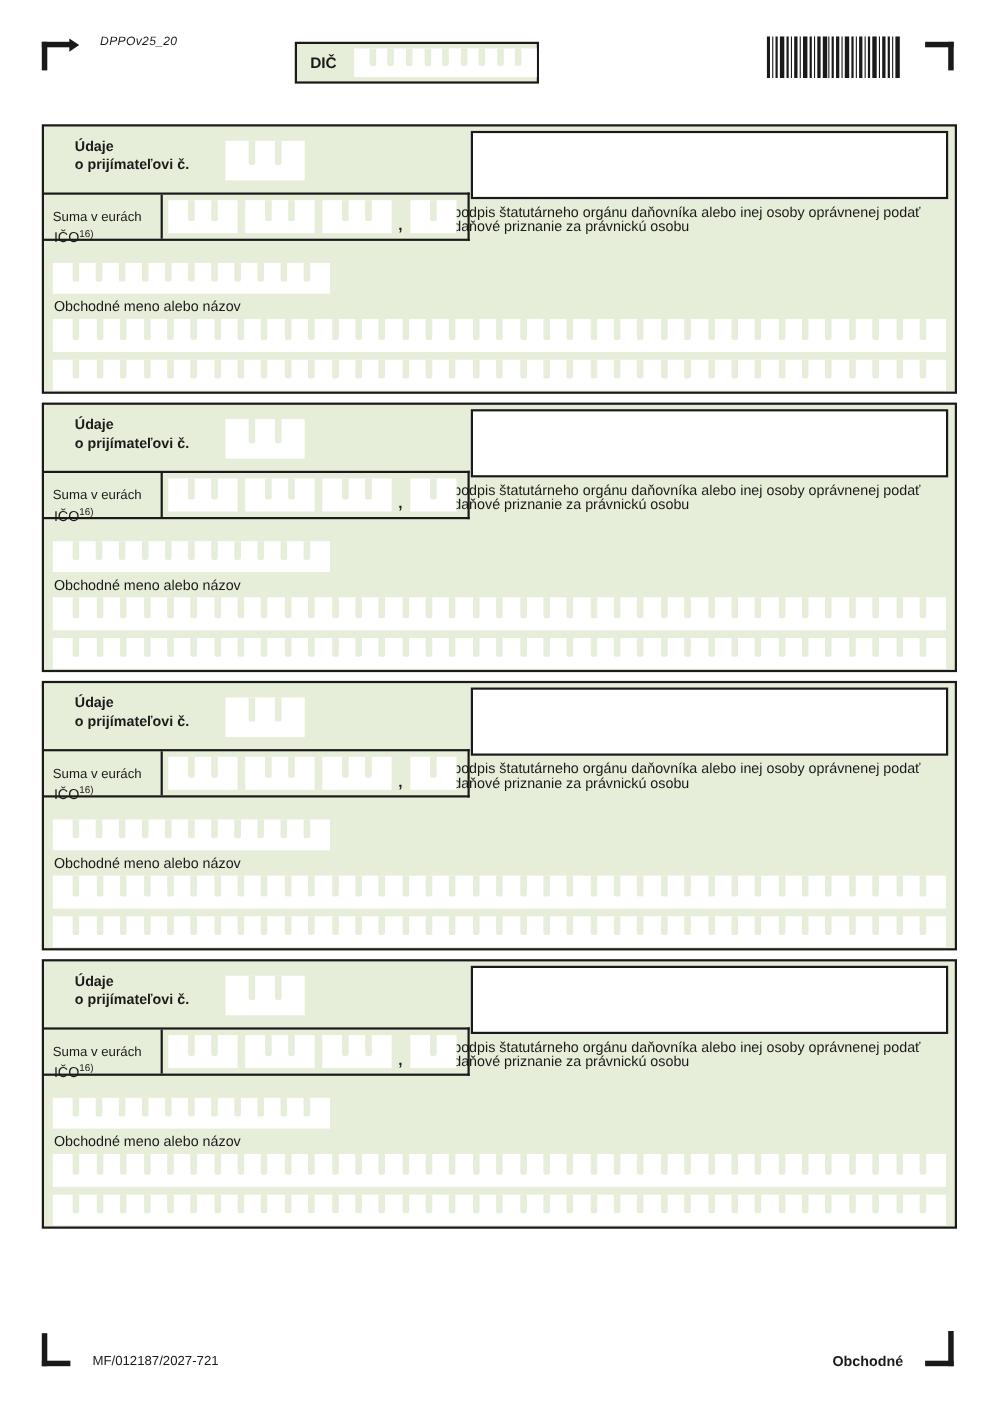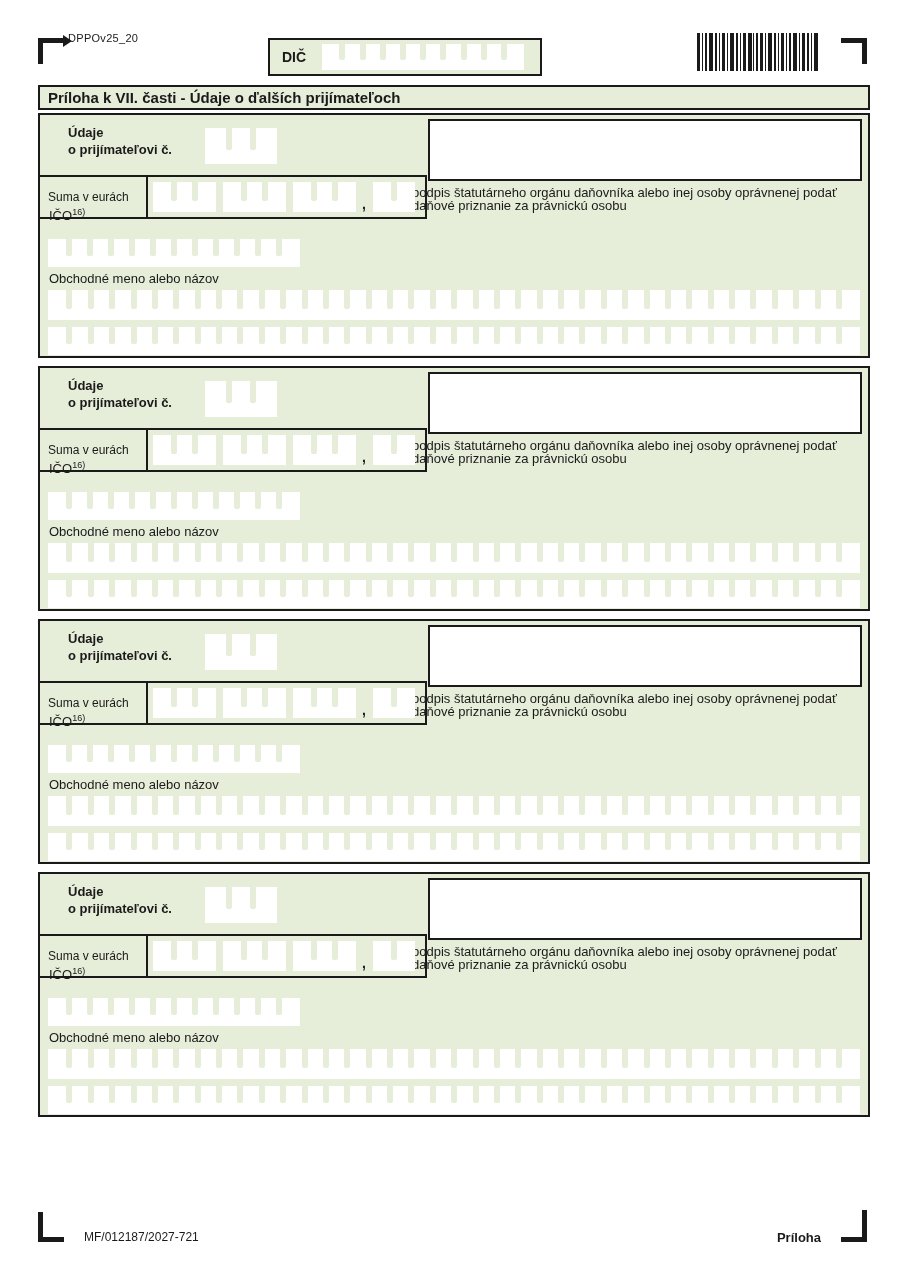--- a/index.html
+++ b/index.html
@@ -9,26 +9,26 @@
 
   
   .cm { position:absolute; width:26px; height:26px; }
   .cm-tl { left:38px; top:38px; border-top:5px solid var(--ink); border-left:5px solid var(--ink); }
   .cm-tl-arrow { position:absolute; left:63px; top:35px; width:0; height:0;
     border-left:9px solid var(--ink); border-top:6px solid transparent; border-bottom:6px solid transparent; }
   .cm-tr { left:841px; top:38px; border-top:5px solid var(--ink); border-right:5px solid var(--ink); }
   .cm-bl { left:38px; top:1212px; height:30px; border-bottom:5px solid var(--ink); border-left:5px solid var(--ink); }
   .cm-br { left:841px; top:1210px; height:32px; border-bottom:5px solid var(--ink); border-right:5px solid var(--ink); }
 
-  .form-code { position:absolute; left:68px; top:32px; font-size:11px; letter-spacing:.3px; }
+  .form-code { position:absolute; left:91px; top:32px; font-size:11px; letter-spacing:.3px;font-style:italic; }
   .footer-left { position:absolute; left:84px; top:1230px; font-size:12px; }
   .footer-right { position:absolute; right:88px; top:1230px; font-size:13px; font-weight:bold; }
 
   
-  .dic-box { position:absolute; left:268px; top:38px; width:274px; height:38px;
+  .dic-box { position:absolute; left:268px; top:38px; width:222px; height:38px;
     border:2px solid var(--ink); background:var(--green); display:flex; align-items:center; }
   .dic-box .lbl { font-size:14px; font-weight:bold; margin-left:12px; }
   .dic-comb { margin-left:16px; width:202px; height:26px; }
 
   .barcode { position:absolute; left:697px; top:33px; }
 
   
   .title-bar { position:absolute; left:38px; top:85px; width:832px; height:25px;
     border:2px solid var(--ink); background:var(--green); display:flex; align-items:center; }
   .title-bar span { font-size:15px; font-weight:bold; padding-left:8px; }
@@ -121,23 +121,20 @@
         <rect x="96" y="0" width="4" height="38"></rect>
       <rect x="102" y="0" width="1" height="38"></rect>
         <rect x="105" y="0" width="3" height="38"></rect>
       <rect x="110" y="0" width="2" height="38"></rect>
         <rect x="114" y="0" width="1" height="38"></rect>
       <rect x="117" y="0" width="4" height="38"></rect>
     </g>
   </svg>
   <div class="cm cm-tr"></div>
 
-  <div class="title-bar">
-    <span>Príloha k VII. časti - Údaje o ďalších prijímateľoch</span>
-  </div>
 
   <div class="sections" id="sections">
   <div class="section">
     <div class="recipient-label">
       <div>Údaje</div>
       <div>o prijímateľovi č.</div>
     </div>
     <div class="comb recipient-comb">
           <div class="cell"></div>
           <div class="cell"></div>
@@ -693,16 +690,16 @@
           <div class="cell"></div>
           <div class="cell"></div>
           <div class="cell"></div>
           <div class="cell"></div>
         </div>
   </div>
 </div>
 
   <div class="cm cm-bl"></div>
   <div class="footer-left">MF/012187/2027-721</div>
-  <div class="footer-right">Príloha</div>
+  <div class="footer-right">Obchodné</div>
   <div class="cm cm-br"></div>
 
 </div>
 
 </body></html>

